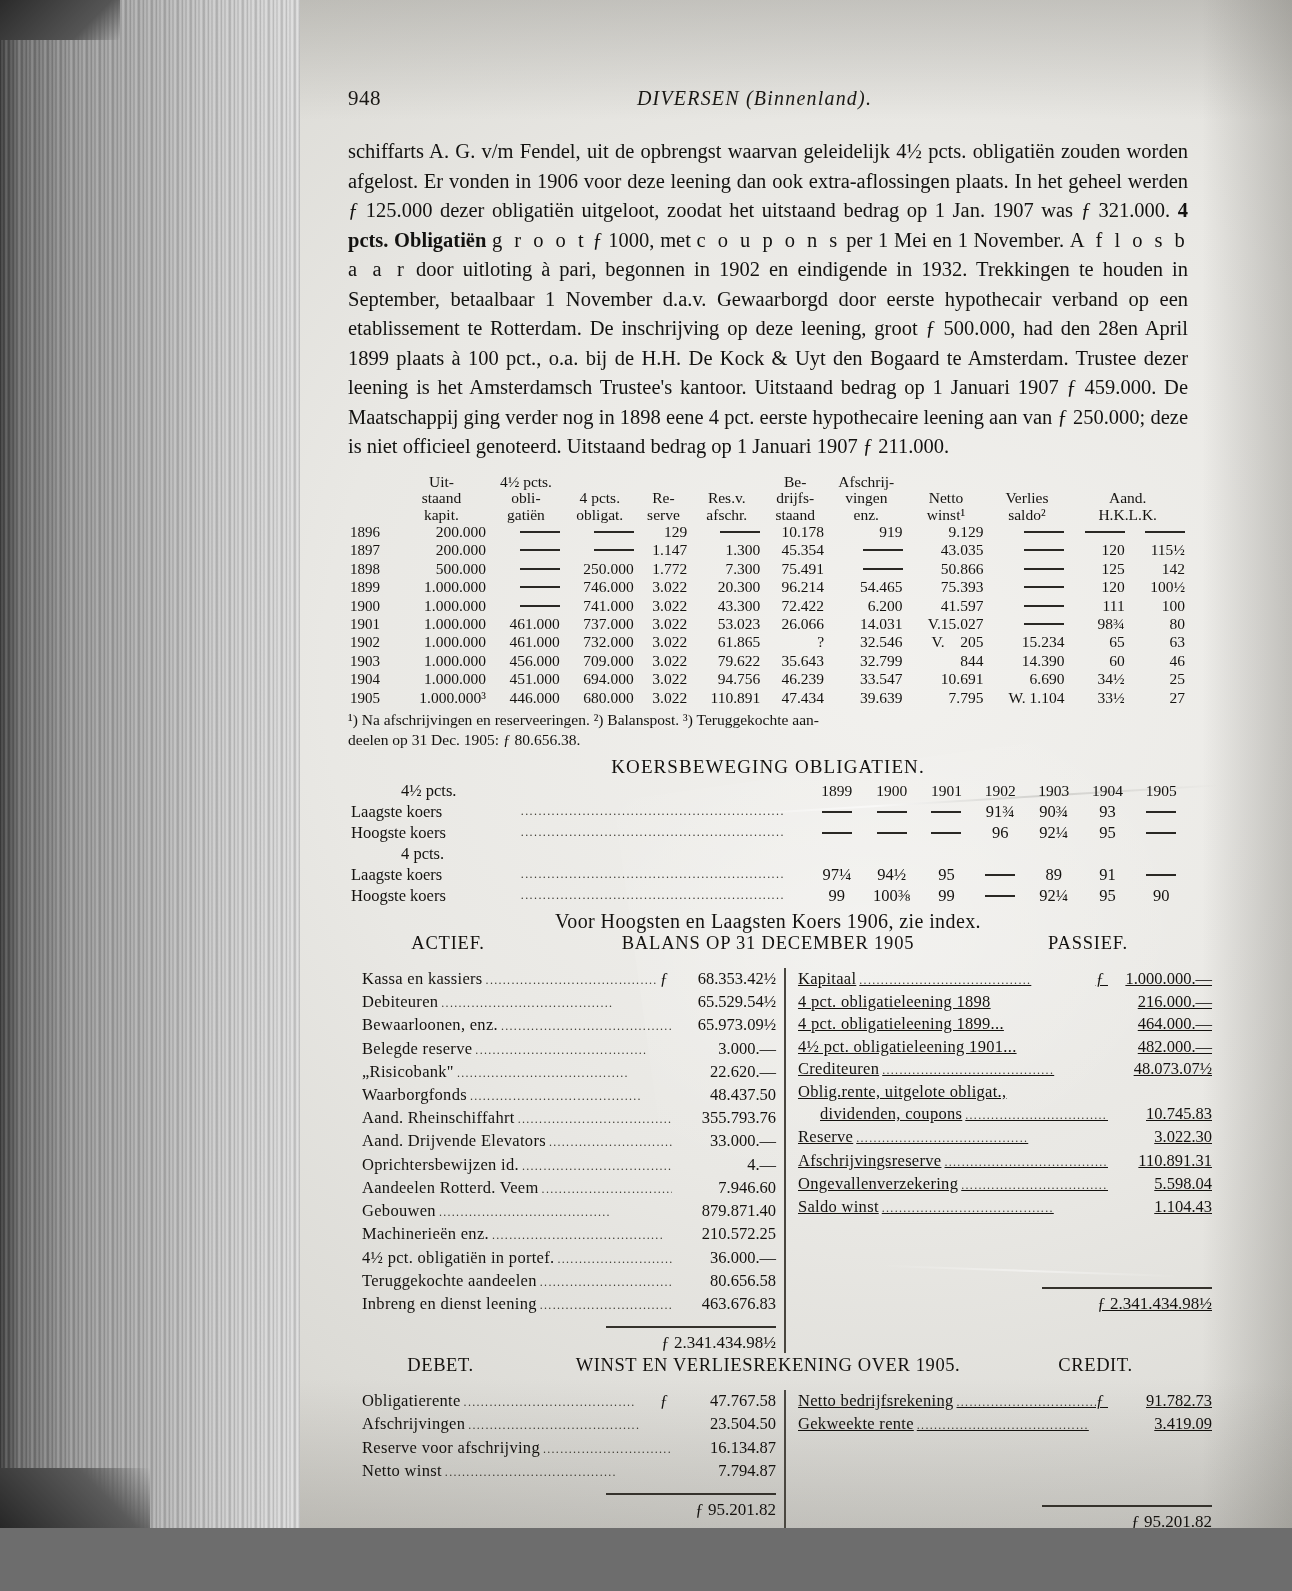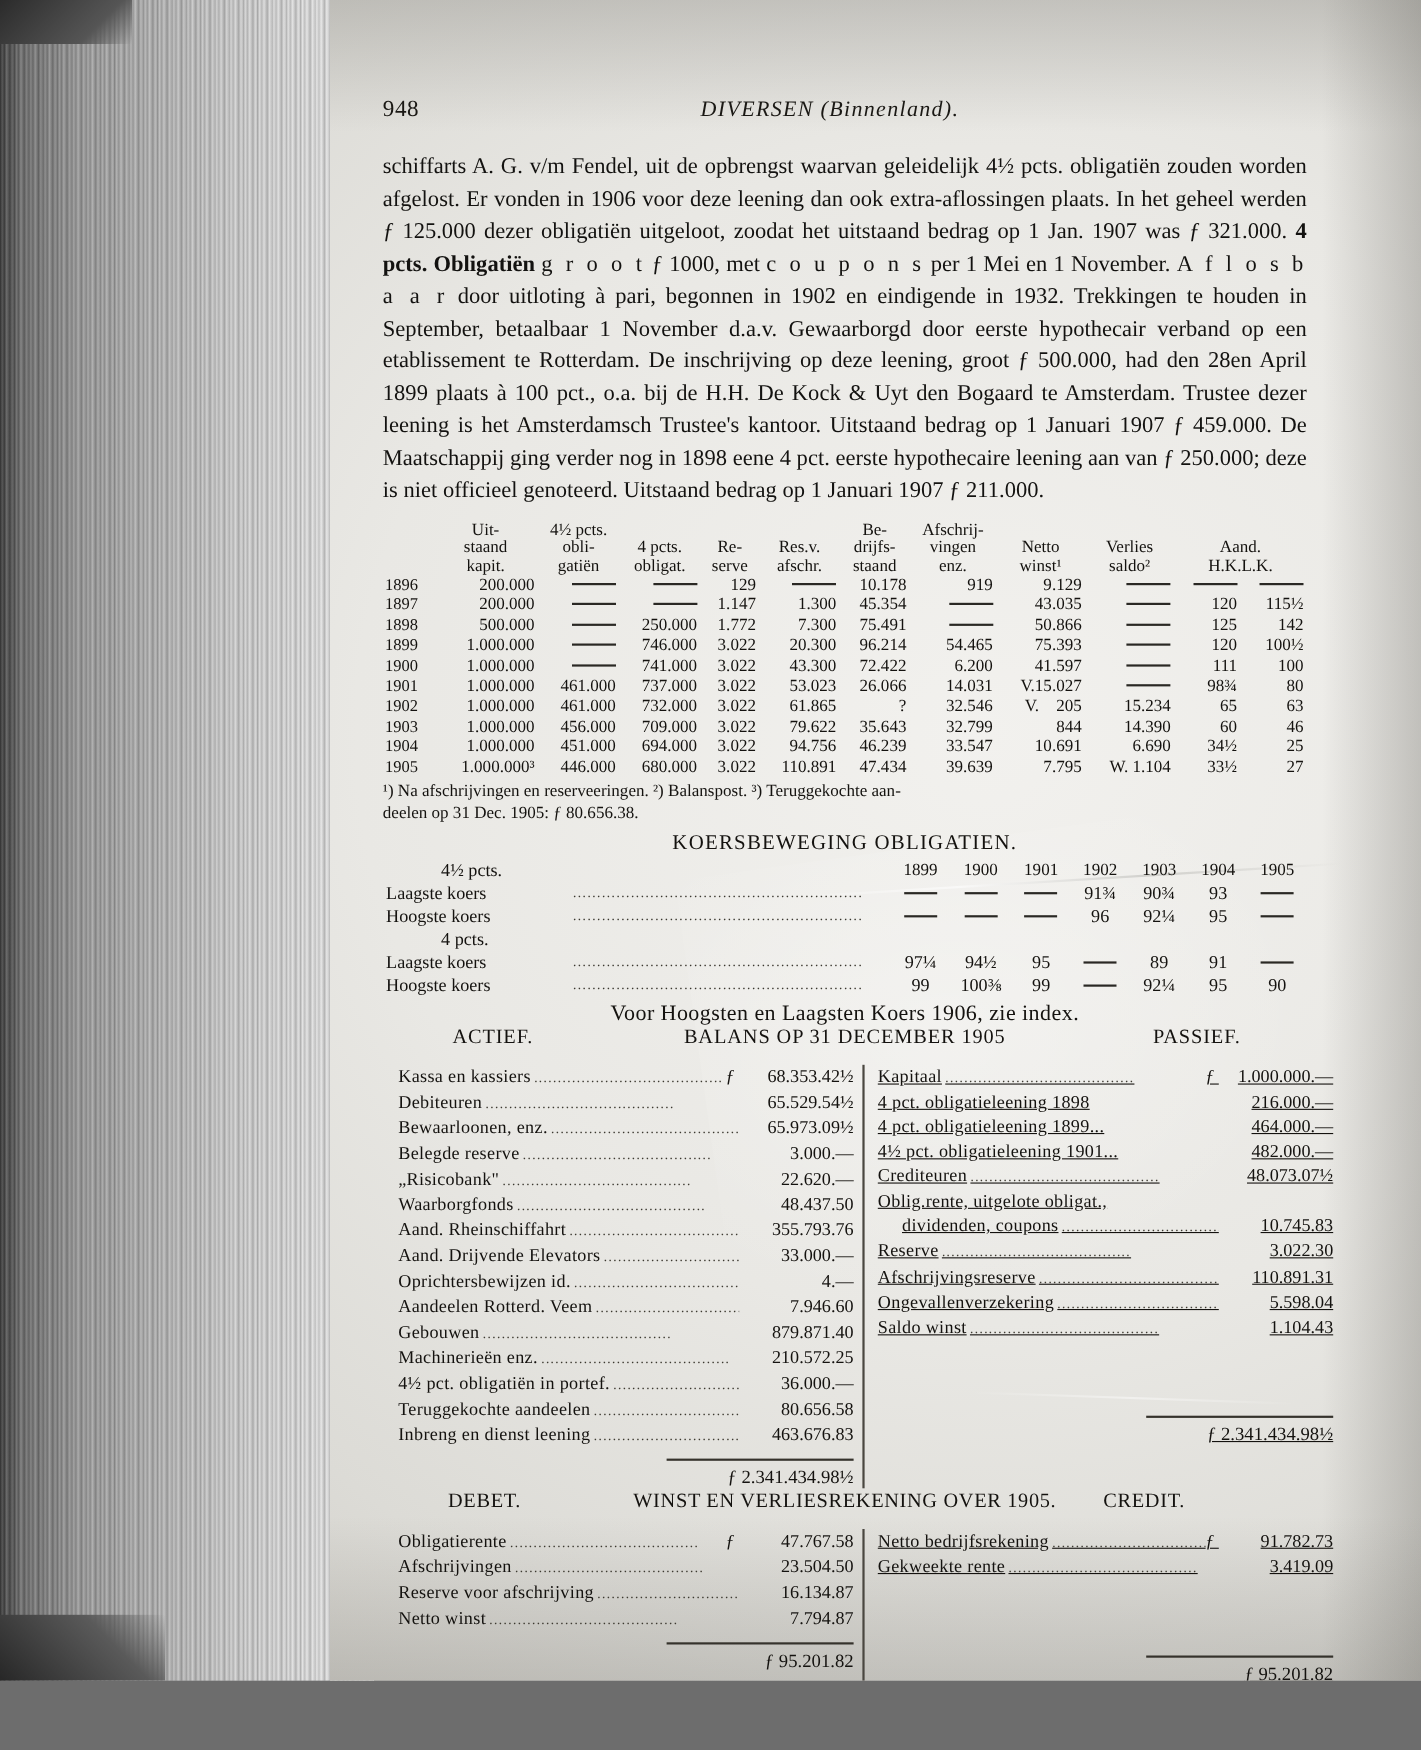--- a/index.html
+++ b/index.html
@@ -137,21 +137,21 @@
   .bdots{flex:1;color:#3c3930;overflow:hidden;white-space:nowrap;
          letter-spacing:1.3px;font-size:12px;padding:0 3px;}
   .bv{text-align:right;white-space:nowrap;min-width:104px;}
 
   .tot-rule{border-top:2px solid #35322c;width:170px;margin-left:auto;margin-top:10px;}
   .tot-line{display:flex;justify-content:flex-end;font-size:17px;padding-top:5px;}
 
   .wv-head{display:flex;width:840px;font-size:18.5px;letter-spacing:.6px;margin-top:2px;}
   .wv-l{width:185px;text-align:center;}
   .wv-c{flex:1;text-align:center;}
-  .wv-r{width:185px;text-align:left;}
+  .wv-r{width:185px;text-align:center;}
 
   .spacer{height:58px;}
 </style>
 </head>
 <body>
 
 <div id="page">
 
   <div class="book-edge"></div>
   <div class="edge-top-dark"></div>

